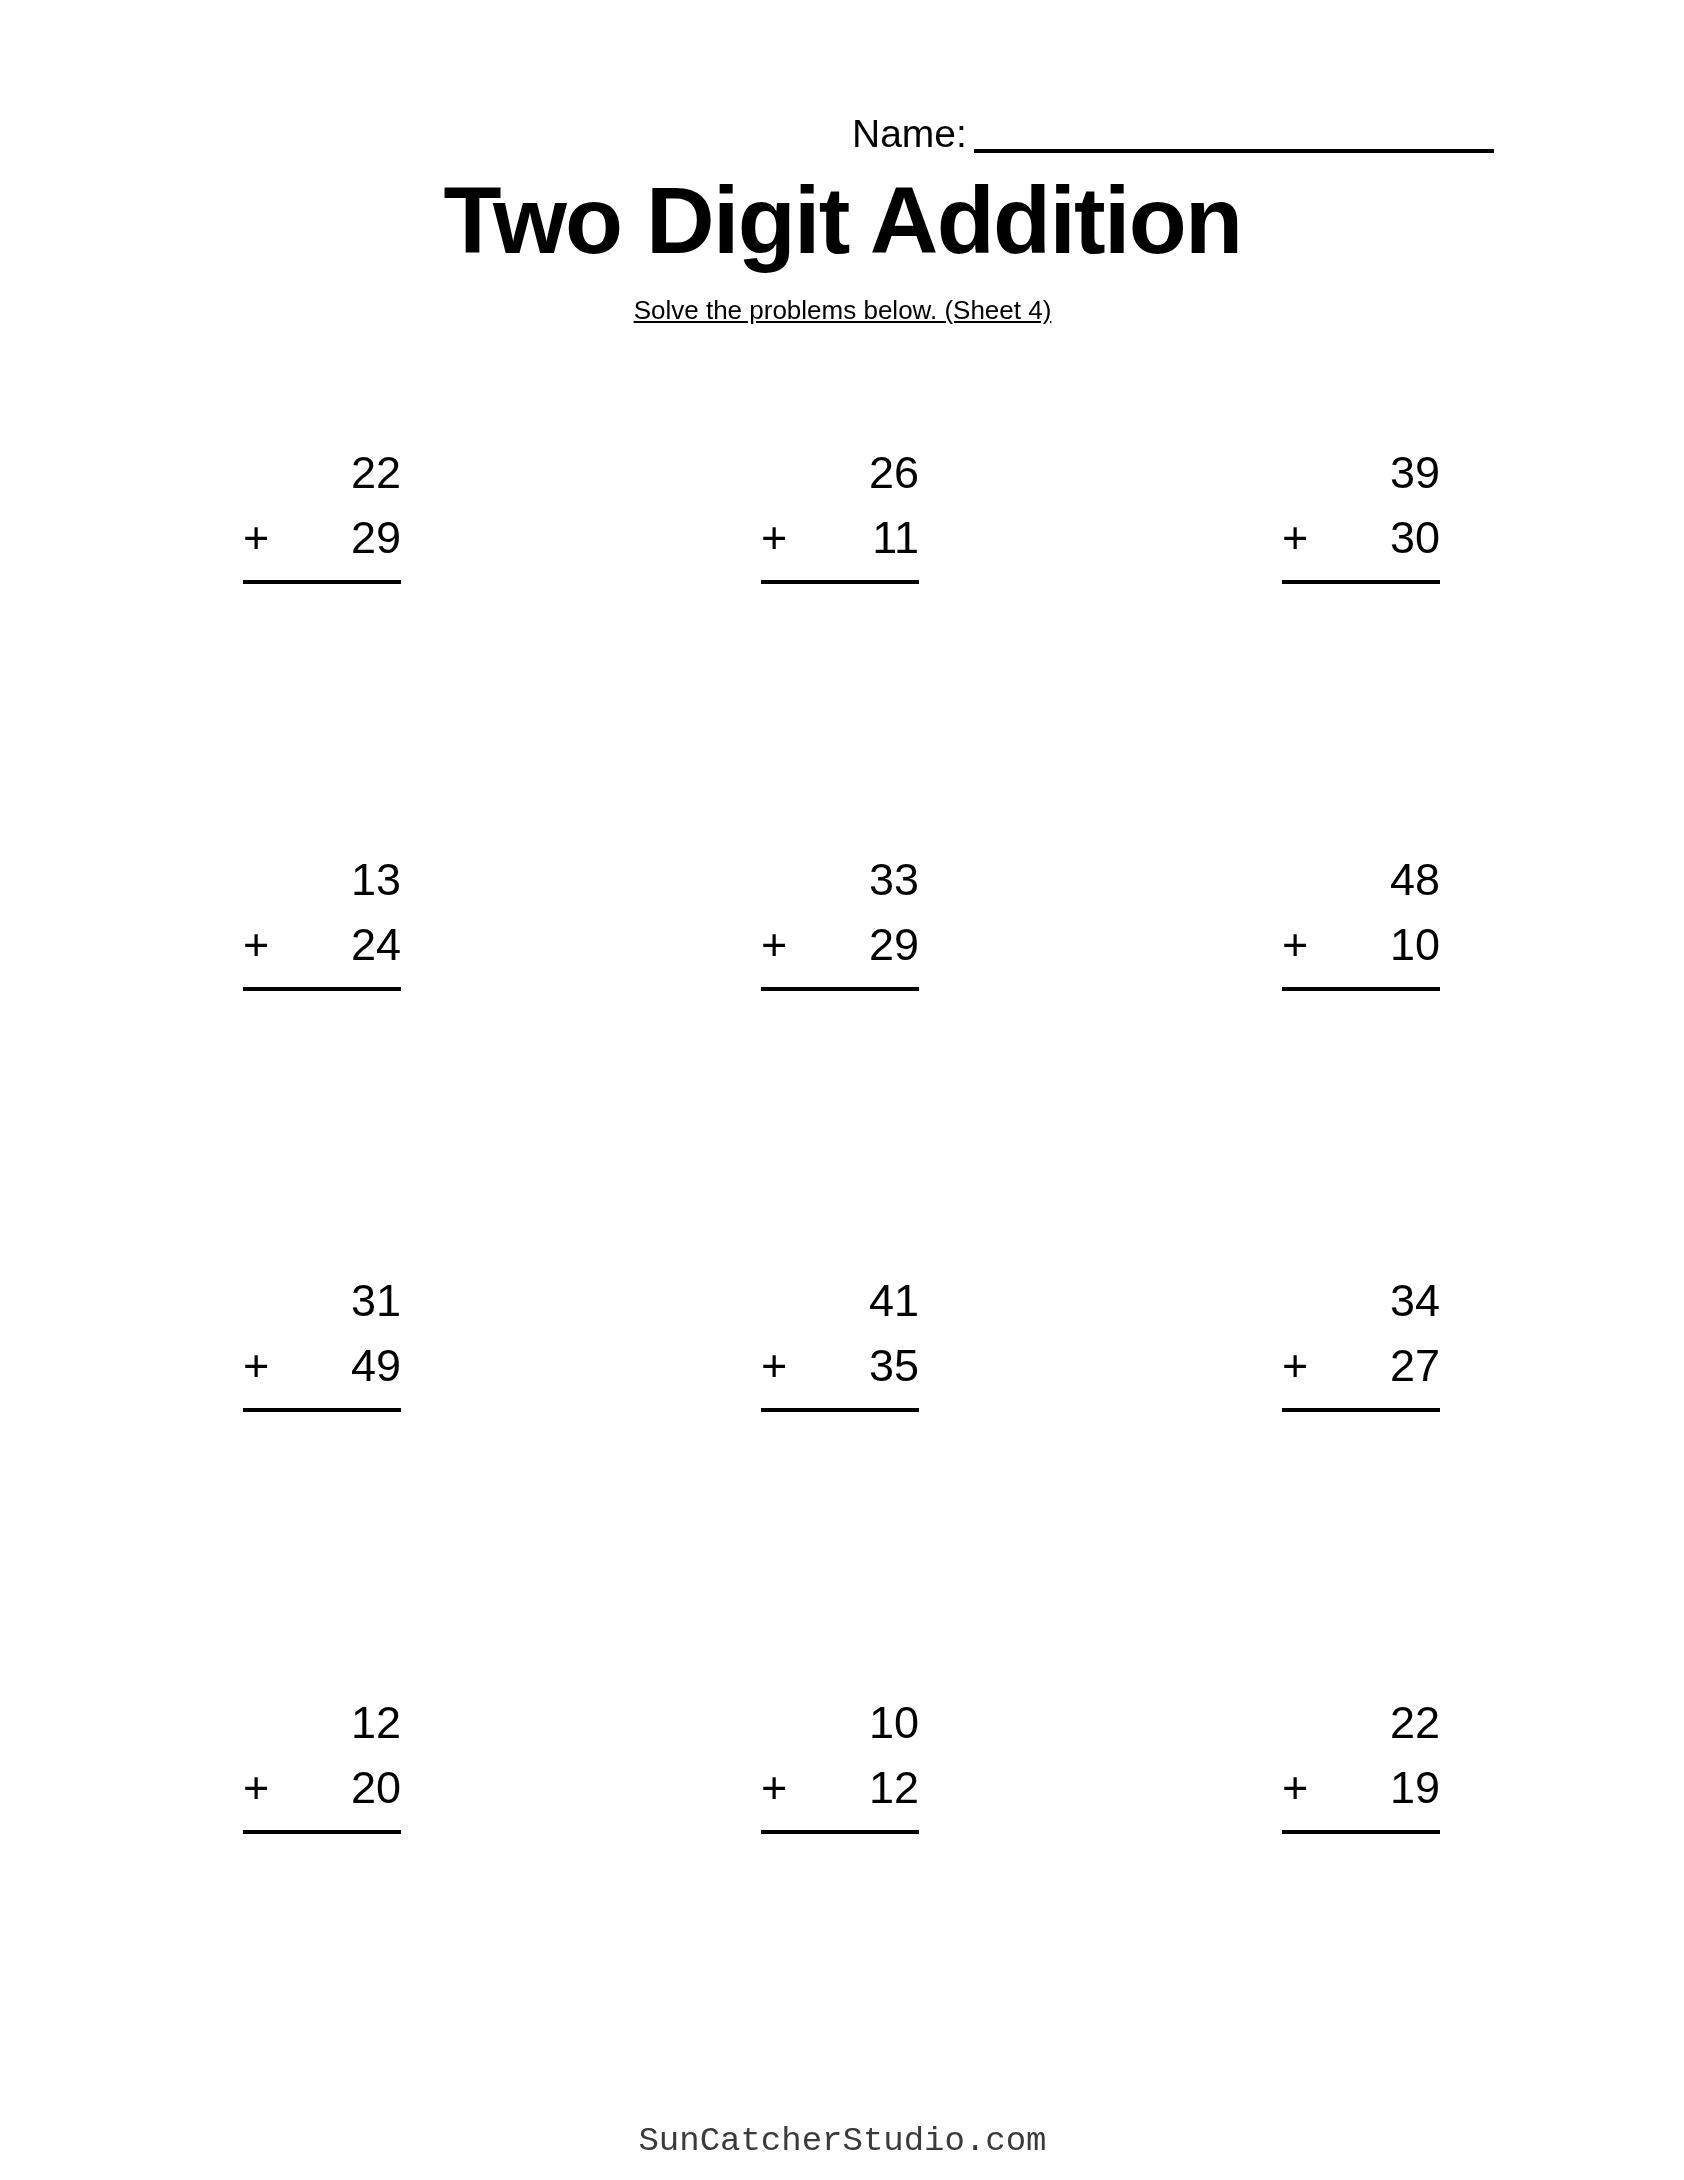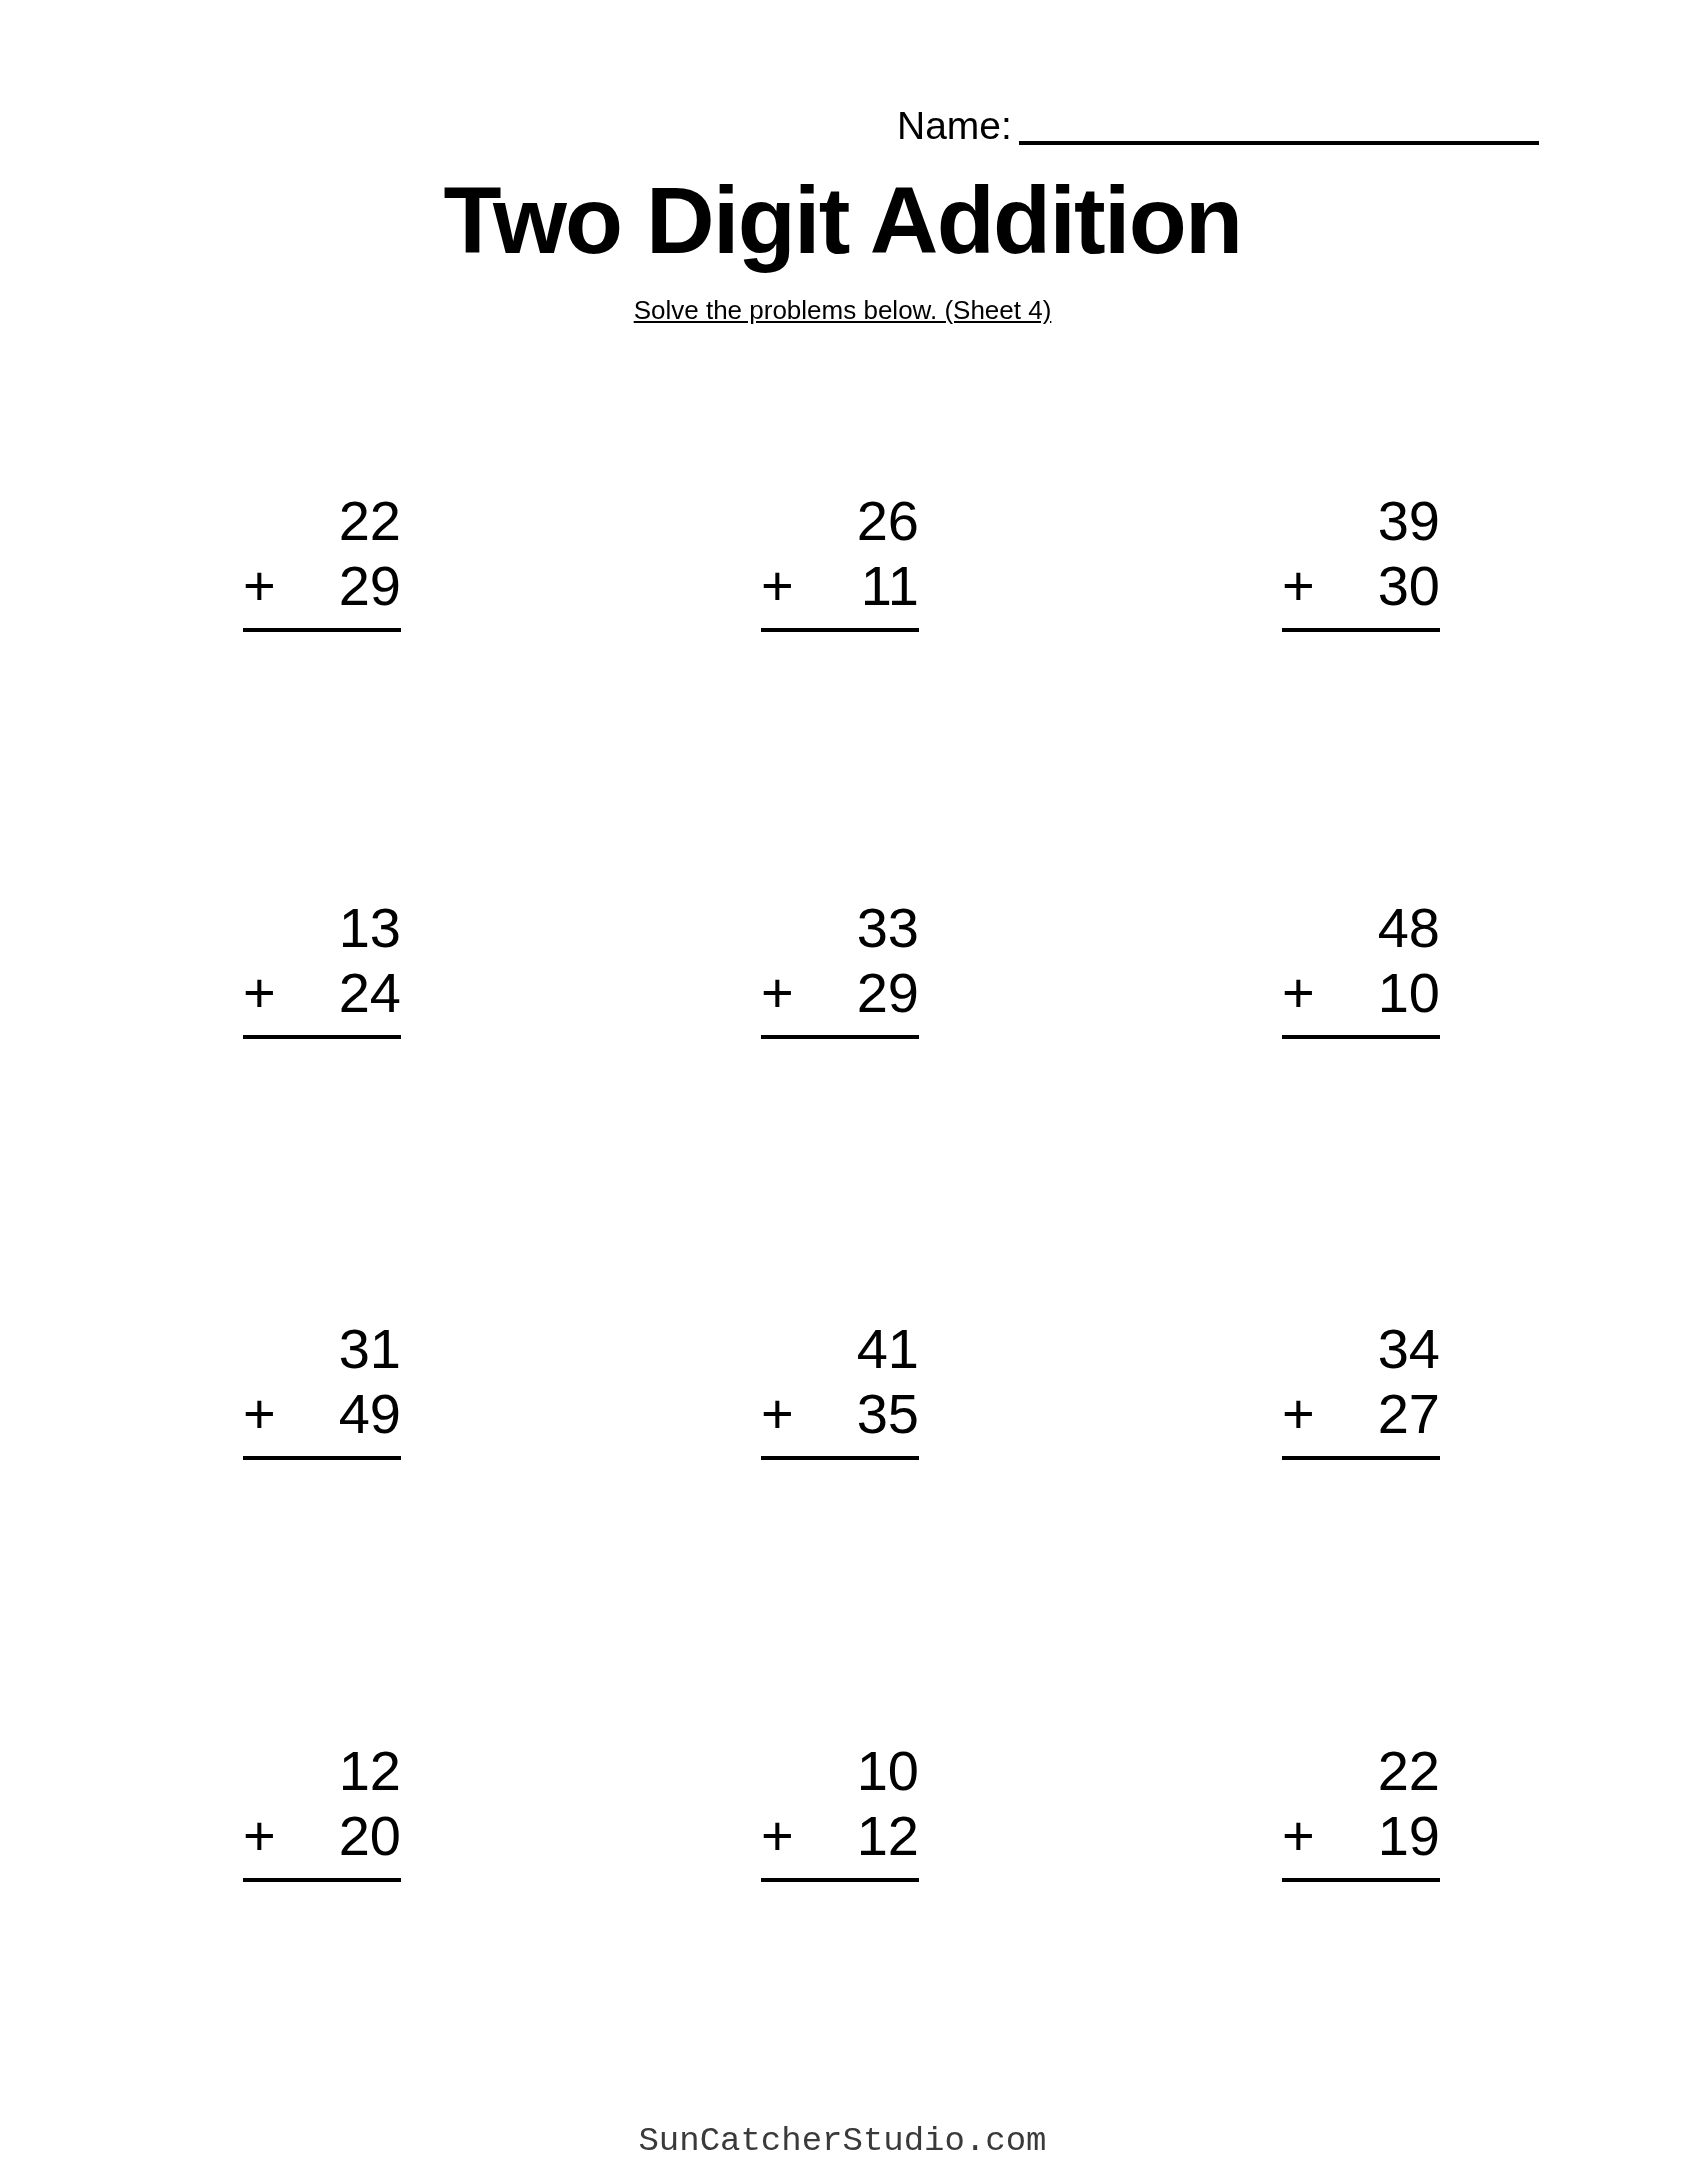--- a/index.html
+++ b/index.html
@@ -28,21 +28,21 @@
     line-height: 1;
   }
   .field .label { white-space: nowrap; }
   .blank-line {
     display: inline-block;
     border-bottom: 4.3px solid #000000;
     height: 34px;
   }
   .date-field { left: 199px; top: 106px; }
   .date-field .blank-line { width: 310px; margin-left: 8.5px; }
-  .name-field { left: 852px; top: 106px; margin-left: 45px; }
+  .name-field { left: 852px; top: 114px; }
   .name-field .blank-line { width: 520px; margin-left: 6.8px; }
 
   
   .title {
     position: absolute;
     left: 0; right: 0;
     top: 173px;
     text-align: center;
     font-size: 95px;
     font-weight: 700;
@@ -57,23 +57,22 @@
     font-size: 26px;
     line-height: 1.1;
     text-decoration: underline;
   }
 
   
   .problems { position: absolute; left: 0; top: 0; width: 100%; height: 100%; }
   .problem {
     position: absolute;
     width: 158px;
-    font-size: 56px;
+    font-size: 45px;
     line-height: 65px;
-    margin-top: 48px;
   }
   .problem .top-addend {
     text-align: right;
   }
   .problem .addend-row {
     display: flex;
     justify-content: space-between;
     align-items: baseline;
   }
   .problem .answer-line {

